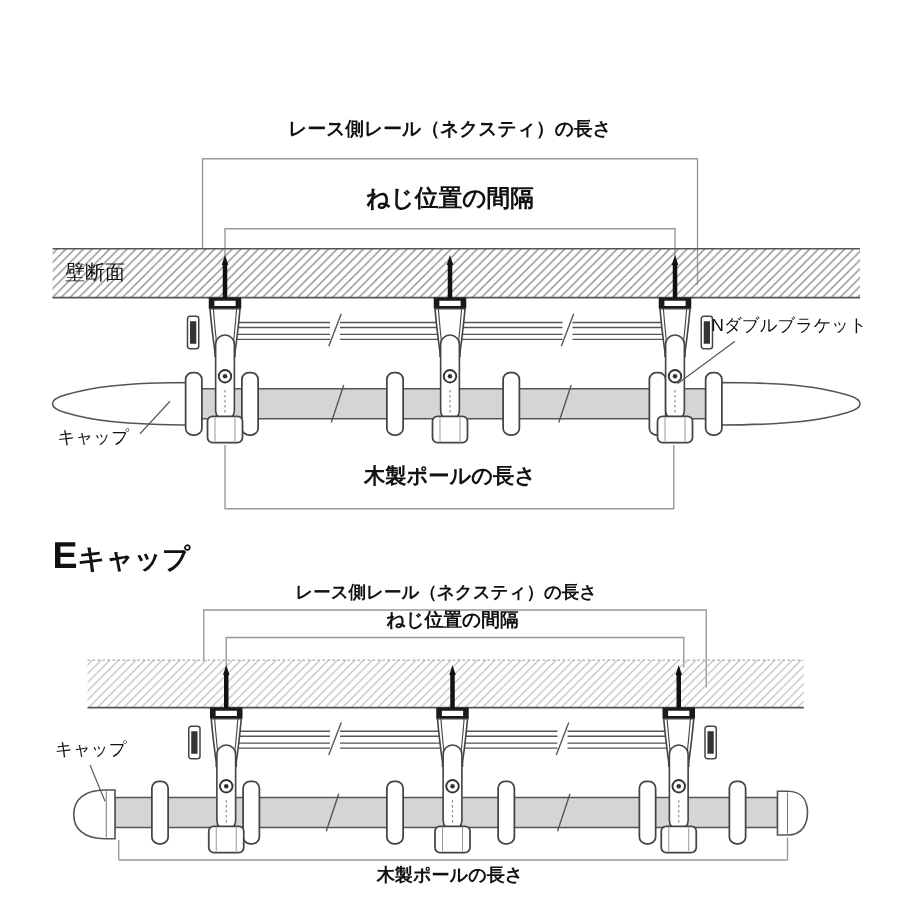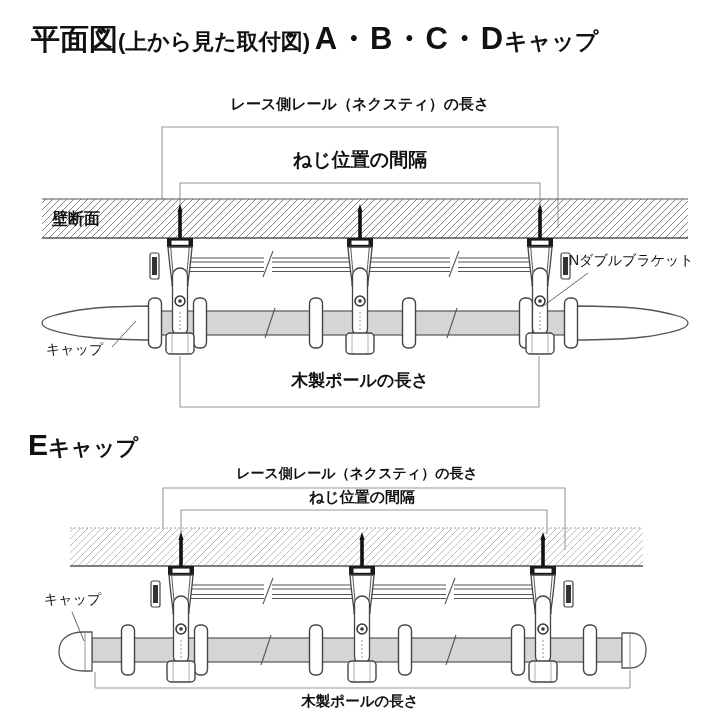--- a/index.html
+++ b/index.html
@@ -7,26 +7,26 @@
     position:relative;width:720px;height:720px;background:#fff;overflow:hidden;
     font-family:"Liberation Sans","DejaVu Sans",sans-serif;color:#111;
   }
   .lbl{position:absolute;white-space:nowrap;color:#111;line-height:1.1;}
   .centered{transform:translateX(-50%);text-align:right;}
   .title-line{position:absolute;left:31px;top:18px;white-space:nowrap;font-weight:bold;}
   .t-main{font-size:29px;}
   .t-paren{font-size:22px;}
   .t-caps{font-size:31px;letter-spacing:1px;}
   .t-capsfx{font-size:23px;}
-  .e-title{position:absolute;left:28px;top:428px;white-space:nowrap;font-weight:bold;}
+  .e-title{position:absolute;left:42px;top:428px;white-space:nowrap;font-weight:bold;}
   .e-main{font-size:30px;}
   .e-sfx{font-size:22px;}
   .dim-label-1{font-size:15px;font-weight:600;}
   .dim-label-big{font-size:19px;font-weight:bold;}
-  .wall-label{font-size:16px;font-weight:bold;}
+  .wall-label{font-size:16px;font-weight:normal;}
   .small-label{font-size:14px;}
   .pole-label-1{font-size:17px;font-weight:bold;}
   .dim-label-2a{font-size:14px;font-weight:600;}
   .dim-label-2b{font-size:15px;font-weight:600;}
   .pole-label-2{font-size:14.5px;font-weight:600;}
   svg{position:absolute;left:0;top:0;}
 </style>
 </head>
 <body>
 
@@ -181,24 +181,20 @@
       <g stroke="#999" stroke-width="1.1" fill="none">
         <line x1="95" y1="688" x2="630" y2="688"></line>
         <line x1="95" y1="672" x2="95" y2="688"></line>
         <line x1="630" y1="670" x2="630" y2="688"></line>
       </g>
 
       <line x1="72" y1="612" x2="84" y2="641" stroke="#555" stroke-width="0.9"></line>
     </g>
   </svg>
 
-  <div class="title-line">
-    <span class="t-main">平面図</span><span class="t-paren">(上から見た取付図)</span>
-    <span class="t-caps">A・B・C・D</span><span class="t-capsfx">キャップ</span>
-  </div>
 
   <div class="lbl centered dim-label-1" style="left:360px;top:96px;">レース側レール（ネクスティ）の長さ</div>
   <div class="lbl centered dim-label-big" style="left:360px;top:150px;">ねじ位置の間隔</div>
   <div class="lbl wall-label" style="left:52px;top:210px;">壁断面</div>
   <div class="lbl small-label" style="left:569px;top:253px;">Nダブルブラケット</div>
   <div class="lbl small-label" style="left:46px;top:342px;">キャップ</div>
   <div class="lbl centered pole-label-1" style="left:360px;top:372px;">木製ポールの長さ</div>
 
   <div class="e-title">
     <span class="e-main">E</span><span class="e-sfx">キャップ</span>

